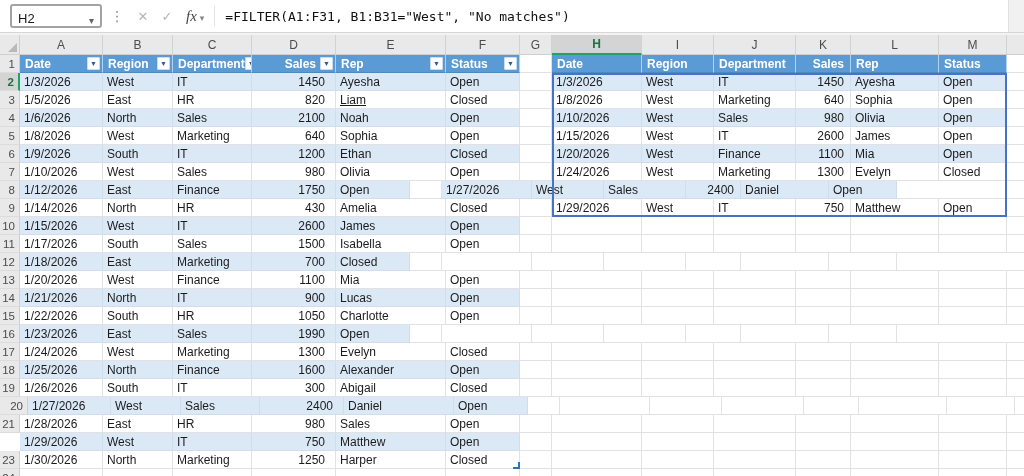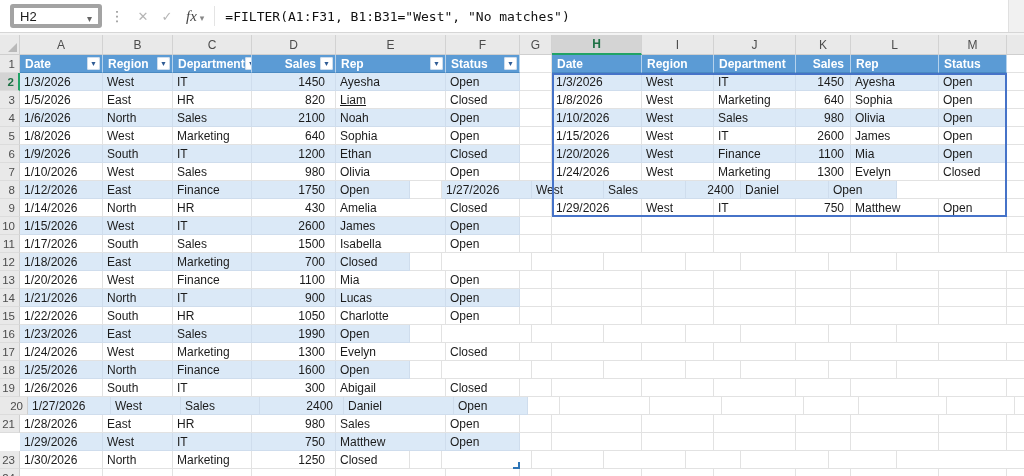--- a/index.html
+++ b/index.html
@@ -10,21 +10,21 @@
     background:#ffffff; position:relative;
   }
 
   
   .topbar {
     height:33px; display:flex; align-items:center;
     background:#ffffff; border-bottom:1px solid #d6d6d6;
   }
   .namebox {
     width:92px; height:24px; margin-left:10px;
-    border:4px solid #a3a3a3; border-radius:3px;
+    border:2px solid #a3a3a3; border-radius:3px;
     display:flex; align-items:flex-end; padding:0 6px;
     font-size:13px; color:#1a1a1a;
   }
   .namebox .nb-text { flex:1; }
   .nb-chev { color:#666; font-size:10px; }
   .menu-dots { color:#8a8a8a; font-size:14px; padding:0 8px; cursor:pointer; }
   .fbtns { display:flex; align-items:center; gap:2px; }
   .iconbtn {
     width:22px; height:22px; display:flex; align-items:center; justify-content:center;
     color:#b5b5b5; font-size:13px; border-radius:3px;
@@ -470,20 +470,21 @@
       <div class="c" style="width: 88px;"></div>
       <div class="c" style="width: 68px;"></div>
       <div class="sliver"></div>
     </div>
     <div class="gridrow">
       <div class="rowhead" style="width: 20px;">18</div>
       <div class="c band" style="width: 83px;">1/25/2026</div>
       <div class="c band" style="width: 70px;">North</div>
       <div class="c band" style="width: 79px;">Finance</div>
       <div class="c band num" style="width: 84px;">1600</div>
+      <div class="c band" style="width: 110px;">Alexander</div>
       <div class="c band" style="width: 74px;">Open</div>
       <div class="c" style="width: 32px;"></div>
       <div class="c" style="width: 90px;"></div>
       <div class="c" style="width: 72px;"></div>
       <div class="c" style="width: 82px;"></div>
       <div class="c numr" style="width: 55px;"></div>
       <div class="c" style="width: 88px;"></div>
       <div class="c" style="width: 68px;"></div>
       <div class="sliver"></div>
     </div>
@@ -554,20 +555,21 @@
       <div class="c" style="width: 88px;"></div>
       <div class="c" style="width: 68px;"></div>
       <div class="sliver"></div>
     </div>
     <div class="gridrow">
       <div class="rowhead" style="width: 20px;">23</div>
       <div class="c" style="width: 83px;">1/30/2026</div>
       <div class="c" style="width: 70px;">North</div>
       <div class="c" style="width: 79px;">Marketing</div>
       <div class="c num" style="width: 84px;">1250</div>
+      <div class="c" style="width: 110px;">Harper</div>
       <div class="c" style="width: 74px;">Closed</div>
       <div class="c" style="width: 32px;"></div>
       <div class="c" style="width: 90px;"></div>
       <div class="c" style="width: 72px;"></div>
       <div class="c" style="width: 82px;"></div>
       <div class="c numr" style="width: 55px;"></div>
       <div class="c" style="width: 88px;"></div>
       <div class="c" style="width: 68px;"></div>
       <div class="sliver"></div>
     </div>

